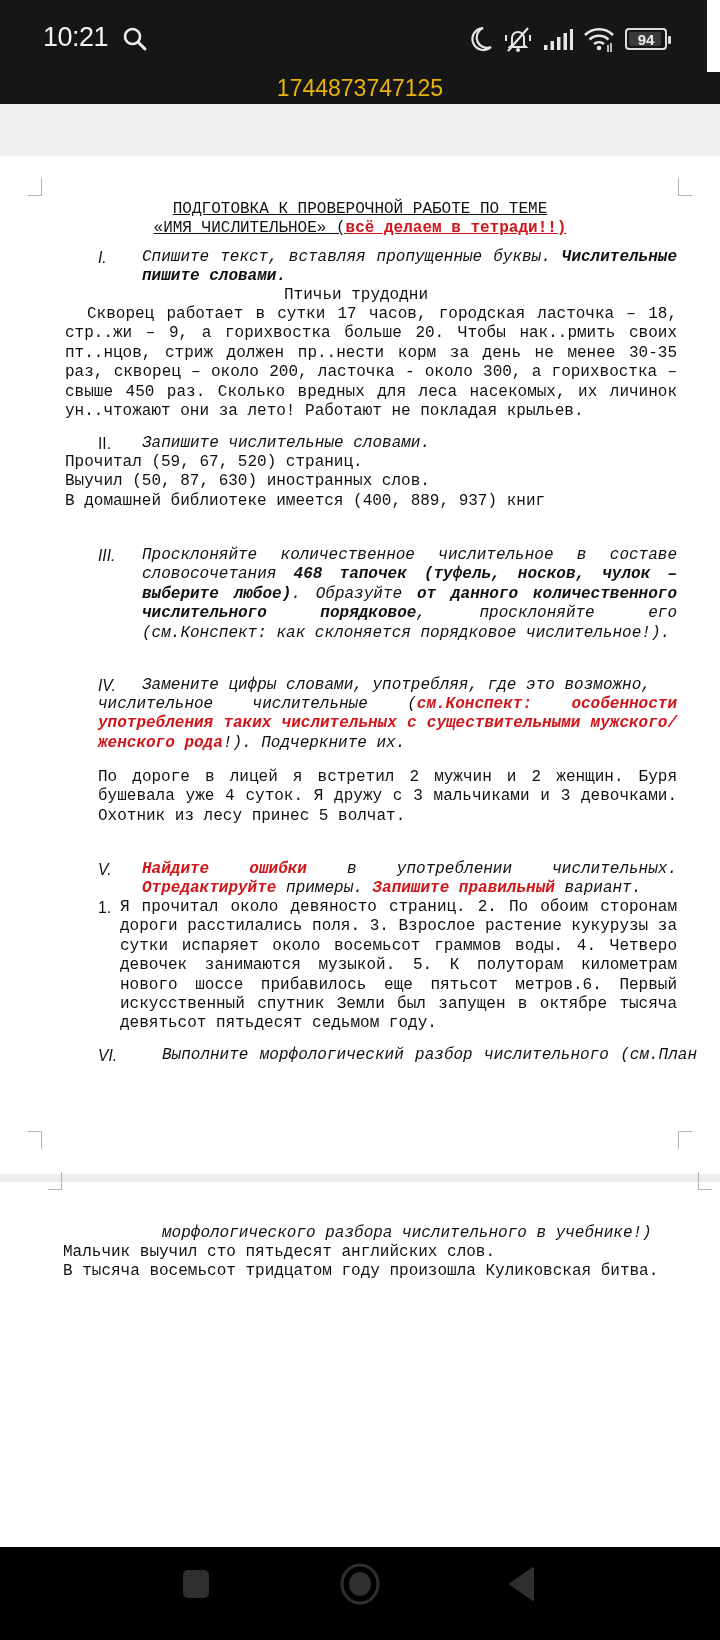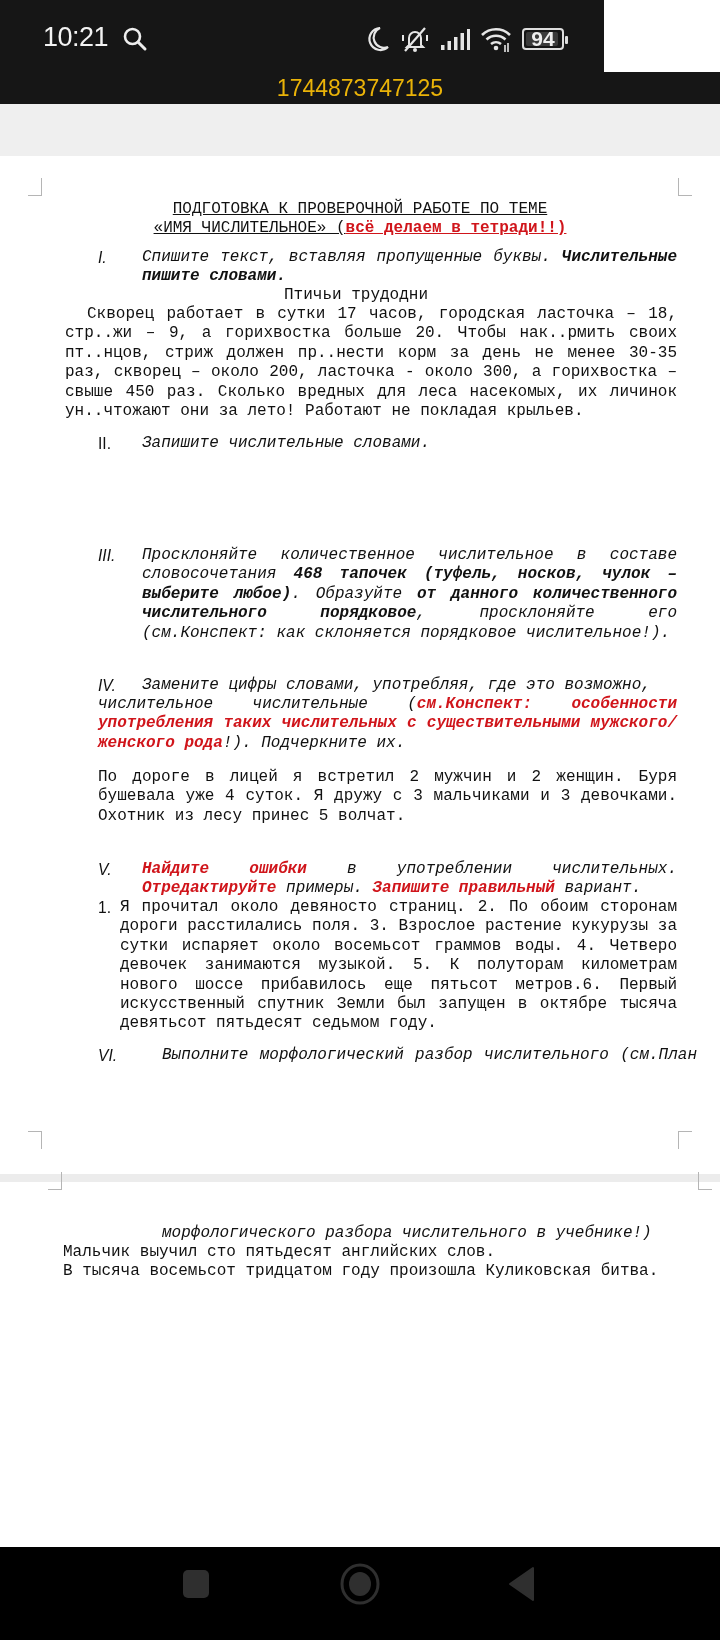--- a/index.html
+++ b/index.html
@@ -1,26 +1,26 @@
 <!DOCTYPE html>
 <html><head>
   <meta charset="utf-8">
   <style>
     * { margin: 0; padding: 0; box-sizing: border-box; }
     html, body { width: 720px; height: 1640px; overflow: hidden; background: #ffffff; }
     body { font-family: "Liberation Sans", sans-serif; position: relative; color: #111; }
 
-    .status-bar { position: absolute; left: 0; top: 0; width: 604px; height: 78px; background: #161616; color: #f2f2f2; }
+    .status-bar { position: absolute; left: 0; top: 0; width: 707px; height: 78px; background: #161616; color: #f2f2f2; }
     .status-time { position: absolute; left: 43px; top: 22px; font-size: 27px; letter-spacing: -0.5px; }
     .status-search { position: absolute; left: 122px; top: 26px; width: 26px; height: 26px; }
     .status-icons { position: absolute; right: 40px; top: 24px; height: 30px; display: flex; align-items: center; gap: 10px; }
     .status-icons svg { display: block; }
     .battery { width: 42px; height: 22px; border: 2px solid #ddd; border-radius: 4px; position: relative; display: flex; align-items: center; justify-content: center; }
     .battery-fill { position: absolute; left: 2px; top: 2px; bottom: 2px; background: #3a3a3a; border-radius: 2px; }
-    .battery-text { position: relative; font-size: 21px; color: #eee; font-weight: bold; }
+    .battery-text { position: relative; font-size: 15px; color: #eee; font-weight: bold; }
     .battery-nub { position: absolute; right: -6px; top: 6px; width: 3px; height: 8px; background: #ddd; border-radius: 1px; }
     .doc-title { position: absolute; left: 0; right: 0; top: 72px; text-align: center; color: #eab308; font-size: 23px; background: #161616; height: 32px; line-height: 32px; }
     .toolbar-band { position: absolute; left: 0; top: 104px; width: 720px; height: 52px; background: #efefef; }
 
     .page { position: absolute; left: 0; width: 720px; background: #fff; }
     .page1 { top: 156px; height: 1018px; }
     .page-gap { position: absolute; left: 0; top: 1174px; width: 720px; height: 8px; background: #ececec; }
     .page2 { top: 1182px; height: 273px; margin-left: 20px; }
 
     .corner { position: absolute; width: 14px; height: 18px; border-color: #b5b5b5; border-style: solid; border-width: 0; }
@@ -110,20 +110,25 @@
 
   <span class="num it" style="left:98px; top:92px;">I.</span>
   <div class="txt just" style="left:142px; width:535px; top:92px;">
     <span class="it">Спишите текст, вставляя пропущенные буквы. </span><span class="it b">Числительные пишите словами.</span>
   </div>
   <div class="txt center" style="left:56px; width:600px; top:130px;">Птичьи трудодни</div>
   <div class="txt just" style="left:65px; width:612px; top:149px; text-indent:22px;">Скворец работает в сутки 17 часов, городская ласточка – 18, стр..жи – 9, а горихвостка больше 20. Чтобы нак..рмить своих пт..нцов, стриж должен пр..нести корм за день не менее 30-35 раз, скворец – около 200, ласточка - около 300, а горихвостка – свыше 450 раз. Сколько вредных для леса насекомых, их личинок ун..чтожают они за лето! Работают не покладая крыльев.</div>
 
   <span class="num" style="left:98px; top:278px;">II.</span>
   <div class="txt it" style="left:142px; width:535px; top:278px;">Запишите числительные словами.</div>
+  <div class="txt" style="left:65px; width:612px; top:297px;">
+    <div>Прочитал (59, 67, 520) страниц.</div>
+    <div>Выучил (50, 87, 630) иностранных слов.</div>
+    <div>В домашней библиотеке имеется (400, 889, 937) книг</div>
+  </div>
 
   <span class="num it" style="left:98px; top:390px;">III.</span>
   <div class="txt just it" style="left:142px; width:535px; top:390px;">
     <span>Просклоняйте количественное числительное в составе словосочетания </span><span class="b"> 468 тапочек (туфель, носков, чулок – выберите любое)</span><span>. Образуйте </span><span class="b">от данного количественного числительного порядковое</span><span>, просклоняйте его (см.Конспект: как склоняется порядковое числительное!).</span>
   </div>
 
   <span class="num it" style="left:98px; top:520px;">IV.</span>
   <div class="txt it" style="left:142px; width:535px; top:520px;">Замените цифры словами, употребляя, где это возможно,</div>
   <div class="txt just it" style="left:98px; width:579px; top:539px;">
     <span>числительное числительные (</span><span class="red b">см.Конспект: особенности употребления таких числительных с существительными мужского/женского рода</span><span>!). Подчеркните их.</span>

